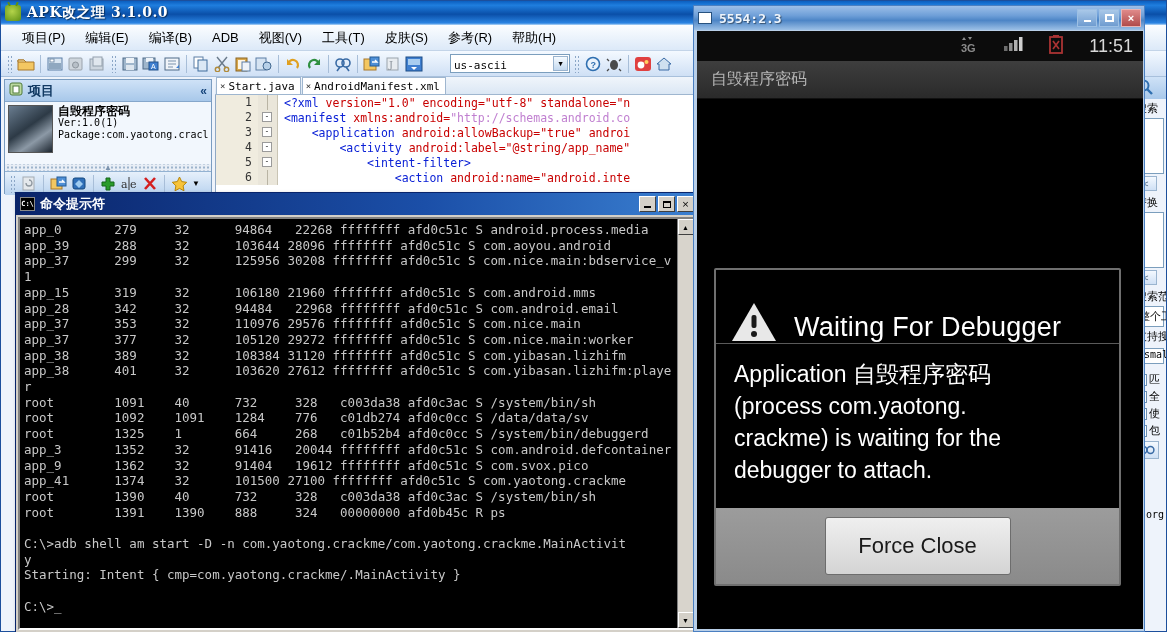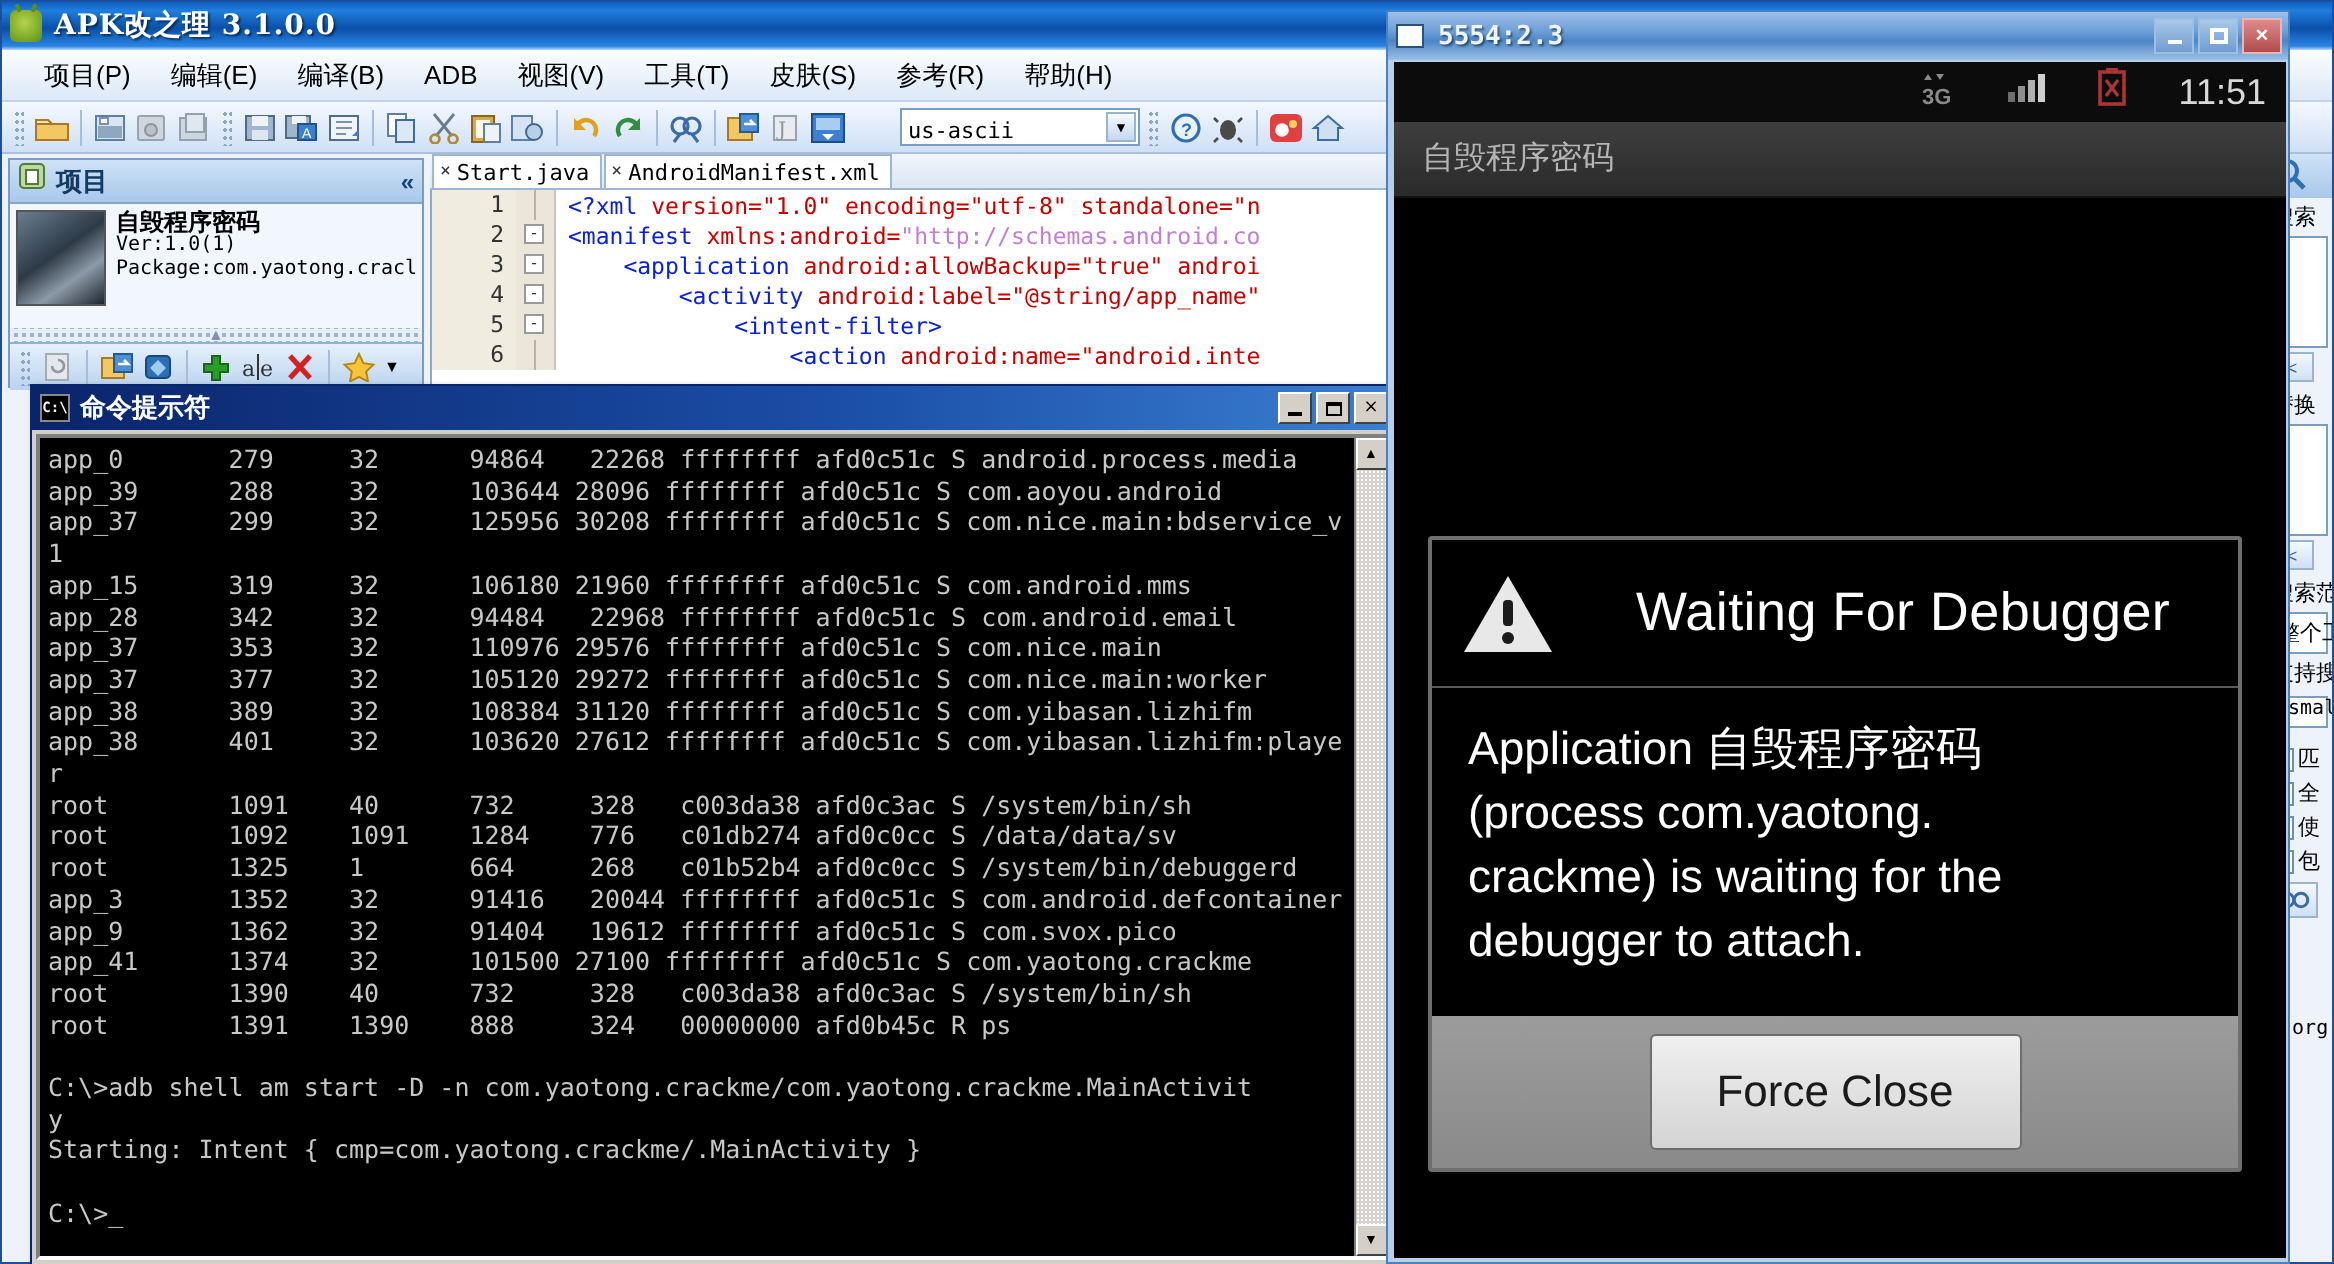--- a/index.html
+++ b/index.html
@@ -252,23 +252,22 @@
     height:38px; background:linear-gradient(to bottom,#3e3e3e,#2a2a2a);
     display:flex; align-items:center; padding-left:14px;
     color:#b5b5b5; font-size:16px;
     border-bottom:1px solid #111;
   }
   #dlg {
     position:absolute; left:17px; top:237px; width:407px; height:318px;
     background:#000; border:2px solid #6f6f6f; border-radius:2px;
   }
   #dlg-head {
-    height:74px; display:flex; align-items:center; padding-left:14px;
+    height:74px; display:flex; align-items:flex-end; padding-left:14px;
     border-bottom:1px solid #5a5a5a;
-    gap:24px;
   }
   #warn-icon { width:48px;height:42px; flex:0 0 auto; position:relative;}
   #dlg-head .ht { color:#fff; font-size:27px; margin-left:16px; letter-spacing:.2px;}
   #dlg-body { padding:14px 18px 8px 18px; color:#fff; font-size:23px; line-height:32px;}
   #dlg-foot {
     position:absolute; left:0; right:0; bottom:0; height:76px;
     background:linear-gradient(to bottom,#9c9c9c,#8a8a8a);
     display:flex; align-items:center; justify-content:center;
   }
   #force-close {

